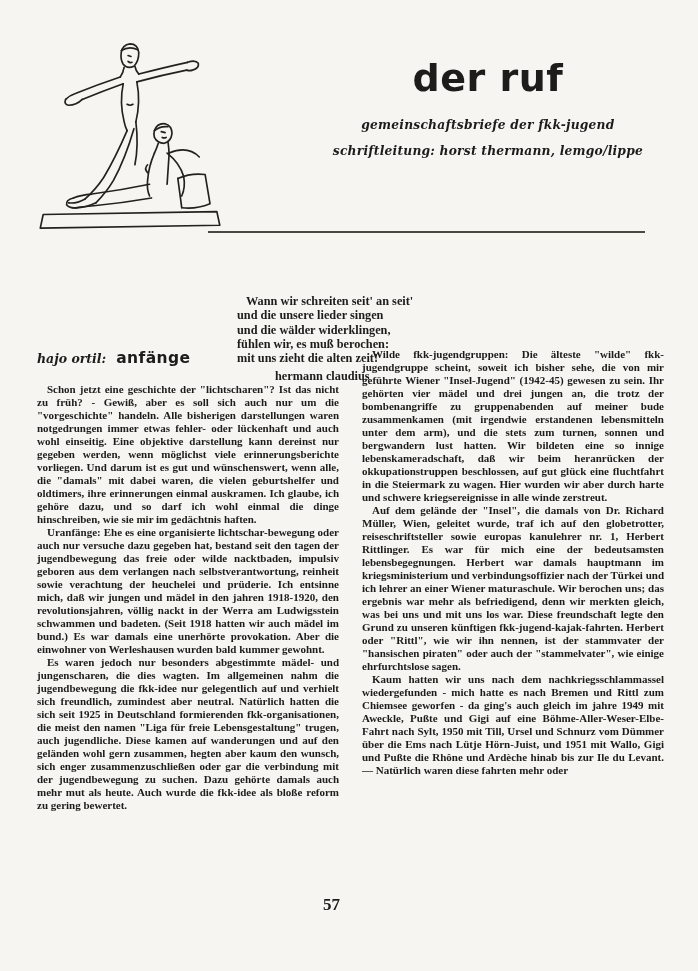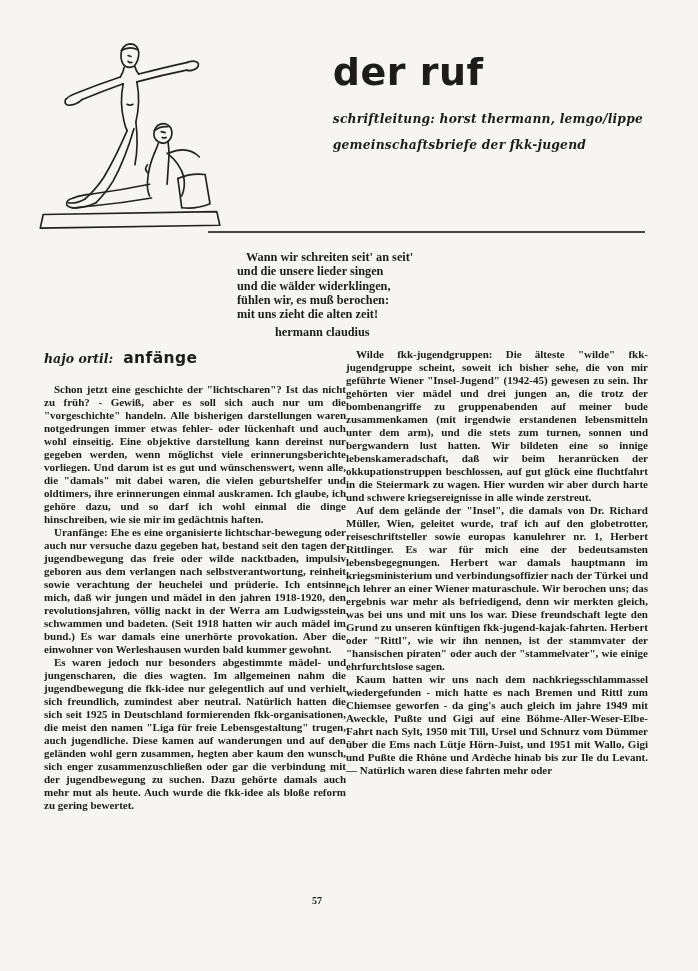--- a/index.html
+++ b/index.html
@@ -10,54 +10,54 @@
     font-family:"Liberation Serif",serif;
     position:relative;
     overflow:hidden;
   }
   .page{position:absolute;inset:0;}
 
   
   .illustration{position:absolute;left:33px;top:36px;width:196px;height:200px;}
 
   
-  .masthead{position:absolute;top:52px;right:55px;text-align:left;}
+  .masthead{position:absolute;top:58px;right:55px;text-align:center;}
   .masthead-title{
     font-family:"DejaVu Sans","Liberation Sans",sans-serif;
     font-weight:bold;font-size:38px;line-height:40px;letter-spacing:0.5px;
   }
   .masthead-lines{margin-top:14px;}
   .masthead-line{
     font-family:"DejaVu Serif","Liberation Serif",serif;
     font-style:italic;font-weight:bold;
     font-size:12.3px;line-height:25.5px;letter-spacing:0.2px;
     white-space:nowrap;
   }
 
   
   .rule{position:absolute;left:208px;top:231px;width:437px;height:1.5px;background:#4a4844;}
 
   
   .poem{position:absolute;left:237px;top:250px;font-weight:bold;font-size:12.3px;line-height:14.3px;}
   .poem-line{white-space:nowrap;}
-  .poem-line.first{padding-left:9px;}
+  .poem-line.first{padding-left:9px;margin-top:44px;}
   .poem-attribution{margin-top:4px;padding-left:38px;font-weight:bold;white-space:nowrap;}
 
   
-  .columns{position:absolute;left:44px;top:348px;width:627px;display:flex;}
+  .columns{position:absolute;left:37px;top:348px;width:627px;display:flex;gap:23px;}
   .col{width:302px;text-align:justify;font-size:11px;line-height:13px;font-weight:bold;}
   .article-heading{margin:0 0 14px 0;line-height:20px;white-space:nowrap;}
   .byline{font-family:"DejaVu Serif","Liberation Serif",serif;font-style:italic;font-weight:bold;font-size:12.5px;}
   .heading-word{font-family:"DejaVu Sans","Liberation Sans",sans-serif;font-weight:bold;font-size:15.5px;margin-left:10px;letter-spacing:0.4px;}
   .para{margin:0;}
   .para.indent{text-indent:10px;}
   .ital{margin-top:30px;}
 
   
-  .page-number{position:absolute;left:312px;top:895px;font-size:10px;font-weight:bold;}
+  .page-number{position:absolute;left:323px;top:895px;font-size:17px;font-weight:bold;}
 </style>
 </head>
 <body>
 
 <div class="page">
 
   <svg class="illustration" viewBox="0 0 200 205" xmlns="http://www.w3.org/2000/svg" aria-hidden="true">
     <g stroke="#23211e" stroke-width="1.7" fill="none" stroke-linecap="round" stroke-linejoin="round">
 
       <path d="M10 183 L188 180 L191 194 L7 197 Z"></path>
@@ -106,22 +106,22 @@
 
       <path d="M148 146 Q162 140 176 142 L181 172 Q166 178 152 176"></path>
       <path d="M152 176 L148 146"></path>
       <path d="M139 120 Q158 112 170 124"></path>
     </g>
   </svg>
 
   <div class="masthead">
     <div class="masthead-title">der ruf</div>
     <div class="masthead-lines">
+        <div class="masthead-line">gemeinschaftsbriefe der fkk-jugend</div>
         <div class="masthead-line">schriftleitung: horst thermann, lemgo/lippe</div>
-        <div class="masthead-line">gemeinschaftsbriefe der fkk-jugend</div>
       </div>
   </div>
 
   <div class="rule"></div>
 
   <div class="poem">
     <div>
         <div class="poem-line first">Wann wir schreiten seit' an seit'</div>
         <div class="poem-line">und die unsere lieder singen</div>
         <div class="poem-line">und die wälder widerklingen,</div>

